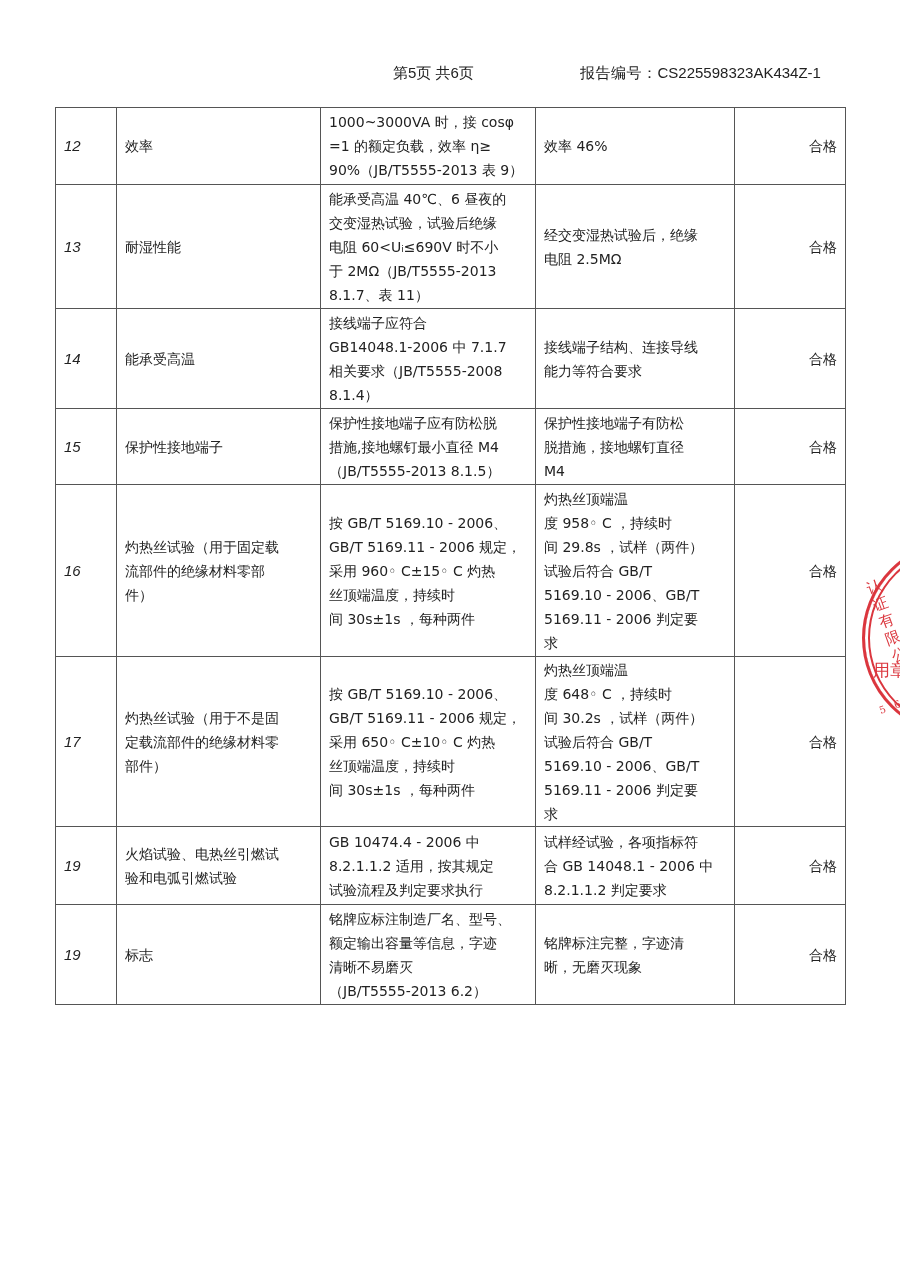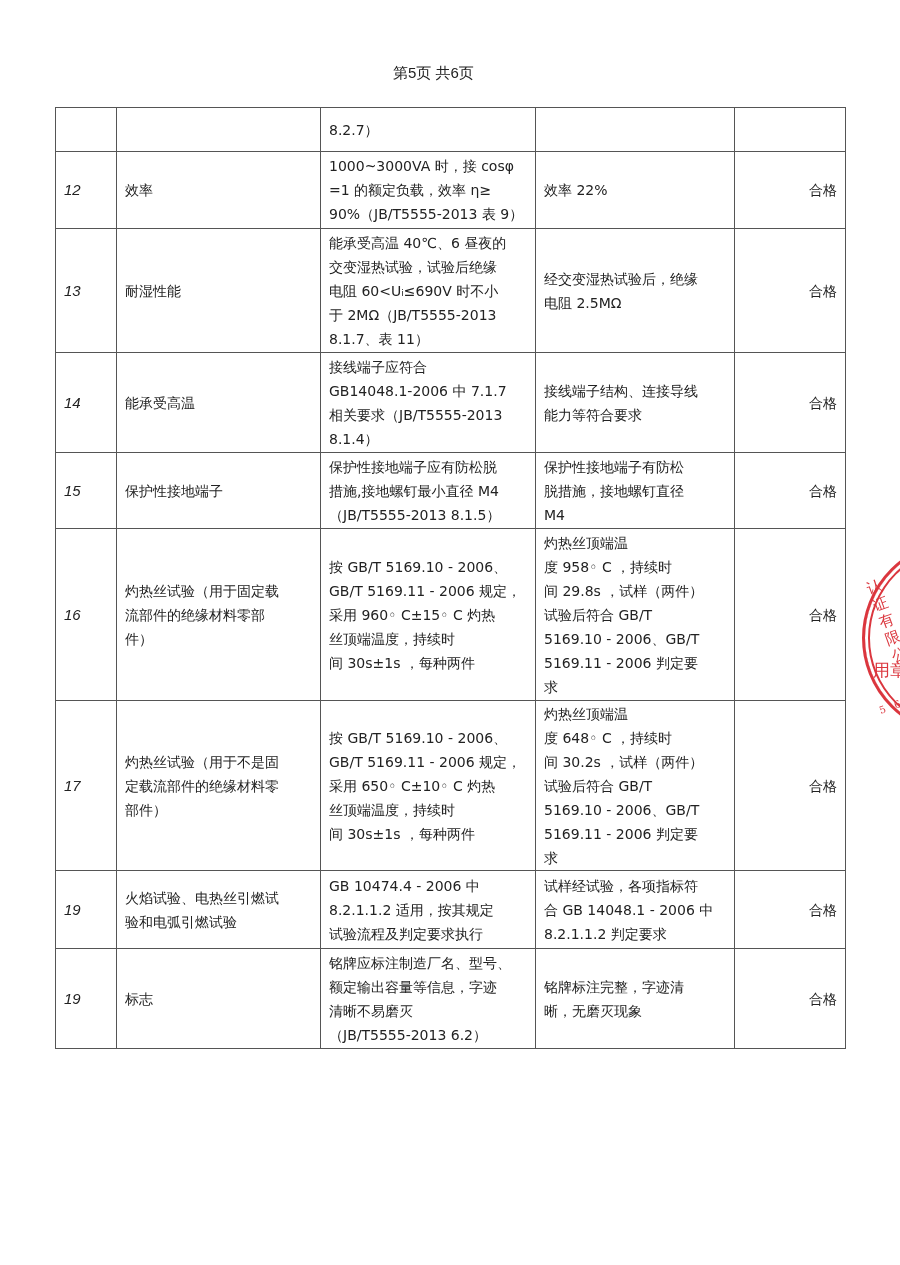--- a/index.html
+++ b/index.html
@@ -103,53 +103,47 @@
     }
     .stamp-arc { left: 14px; top: 32px; width: 20px; transform: rotate(-20deg); }
     .stamp-chapter { left: 8px; top: 118px; font-size: 17px; }
     .stamp-code { left: 14px; top: 155px; font-size: 10px; letter-spacing: 3px; transform: rotate(-20deg); }
   </style>
 </head>
 <body>
 
 <div class="page-header">
   <span class="page-number">第5页  共6页</span>
+  <span class="report-number">
+    <span class="label">报告编号：</span><span>CS225598323AK434Z-1</span>
+  </span>
 </div>
 
 <table class="spec-table">
   <colgroup>
     <col class="c-no">
       <col class="c-item">
       <col class="c-req">
       <col class="c-result">
       <col class="c-verdict">
   </colgroup>
   <tbody>
-    <tr class="r-cont">
-      <td class="no"></td>
-      <td></td>
-      <td class="top">
-          <span class="req-text">8.2.7）</span>
-        </td>
-      <td></td>
-      <td class="verdict"></td>
-    </tr>
 
     <tr class="r-12">
       <td class="no">12</td>
       <td>
           <span class="item-text">效率</span>
         </td>
       <td>
           <span class="req-text">1000~3000VA 时，接 cosφ
 =1 的额定负载，效率 η≥
 90%（JB/T5555-2013 表 9）</span>
         </td>
       <td>
-          <span class="res-text">效率 22%</span>
+          <span class="res-text">效率 46%</span>
         </td>
       <td class="verdict">合格</td>
     </tr>
 
     <tr class="r-13">
       <td class="no">13</td>
       <td>
           <span class="item-text">耐湿性能</span>
         </td>
       <td>
@@ -167,21 +161,21 @@
     </tr>
 
     <tr class="r-14">
       <td class="no">14</td>
       <td>
           <span class="item-text">能承受高温</span>
         </td>
       <td>
           <span class="req-text">接线端子应符合
 GB14048.1-2006 中 7.1.7
-相关要求（JB/T5555-2013
+相关要求（JB/T5555-2008
 8.1.4）</span>
         </td>
       <td>
           <span class="res-text">接线端子结构、连接导线
 能力等符合要求</span>
         </td>
       <td class="verdict">合格</td>
     </tr>
 
     <tr class="r-15">

